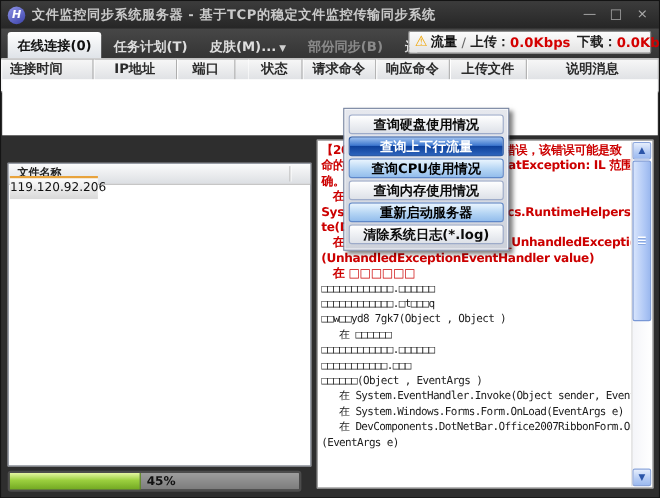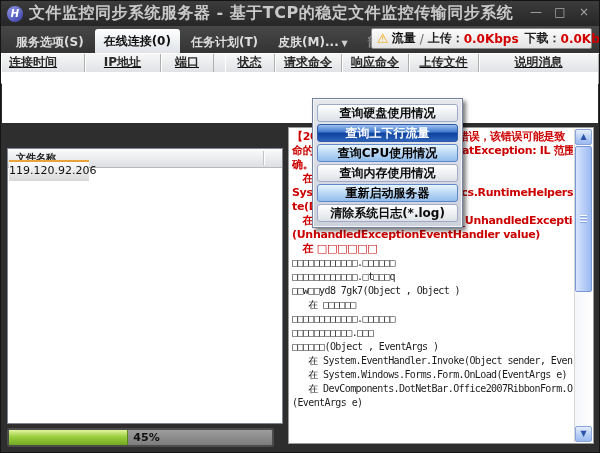--- a/index.html
+++ b/index.html
@@ -7,21 +7,21 @@
     position:relative;width:598px;height:451px;background:#2e2e2e;
     border:1px solid #141414;overflow:hidden;
     font-family:"DejaVu Sans",sans-serif;
   }
   
   .titlebar{position:absolute;left:0;top:0;width:100%;height:25px;
     background:linear-gradient(#3c3c3c,#262626);display:flex;align-items:center;}
   .app-icon{width:16px;height:16px;margin:0 6px 0 6px;border-radius:50%;
     background:linear-gradient(145deg,#8f94e8,#3a41a8);color:#fff;font-size:10px;
     font-weight:bold;display:flex;align-items:center;justify-content:center;font-style:italic;}
-  .title{color:#c9c9c9;font-size:16px;font-weight:bold;letter-spacing:.5px;white-space:nowrap;}
+  .title{color:#c9c9c9;font-size:12px;font-weight:bold;letter-spacing:.5px;white-space:nowrap;}
   .win-controls{position:absolute;right:8px;top:4px;display:flex;gap:10px;}
   .win-btn{color:#a8a8a8;font-size:12px;line-height:14px;width:14px;text-align:center;cursor:default;}
   
   .tabbar{position:absolute;left:0;top:25px;width:100%;height:27px;
     background:linear-gradient(#474747,#343434);display:flex;align-items:flex-end;padding-left:6px;box-sizing:border-box;}
   .tab{height:22px;line-height:22px;padding:0 9px;margin-right:2px;font-size:12px;
     font-weight:bold;color:#dedede;white-space:nowrap;}
   .tab.active{background:linear-gradient(#ffffff,#dfe3e8);color:#111;border-radius:3px 3px 0 0;height:24px;line-height:24px;}
   .tab.disabled{color:#8a8a8a;}
   .tab .caret{font-size:8px;color:#cfcfcf;}
@@ -30,21 +30,21 @@
     background:linear-gradient(#fcfcfc,#e3e3e3);border:1px solid #8d8d8d;border-radius:2px;
     display:flex;align-items:center;font-size:12px;padding-left:5px;box-sizing:border-box;white-space:nowrap;}
   .warn-icon{color:#f0a500;font-size:13px;margin-right:3px;line-height:1;}
   .traffic b{color:#111;}
   .traffic .sep{color:#666;margin:0 4px;}
   .traffic .lbl{color:#222;font-weight:bold;}
   .traffic .val{color:#d40000;font-weight:bold;margin-right:6px;}
   
   .grid-header{position:absolute;left:0;top:52px;width:100%;height:31px;
     background:linear-gradient(#f7f7f7,#d2d5da);border-top:1px solid #fff;border-bottom:1px solid #9a9a9a;
-    display:flex;box-sizing:border-box;text-decoration:underline;}
+    display:flex;box-sizing:border-box;}
   .th{font-size:12px;font-weight:bold;color:#2a2a2a;text-align:center;line-height:17px;
     border-right:1px solid #aeaeae;box-shadow:1px 0 0 #fff inset;white-space:nowrap;overflow:hidden;box-sizing:border-box;}
   .th:first-child{text-align:left;padding-left:8px;}
   .grid-body{position:absolute;left:1px;top:71px;width:596px;height:51px;background:#fff;}
   
   .ip-tab{position:absolute;left:8px;top:127px;width:80px;height:19px;z-index:2;
     background:linear-gradient(#fdfdfd,#d8d8d8);border-top:2px solid #e8a33d;
     font-size:11px;color:#111;text-align:center;line-height:18px;margin-top:32px;}
   .file-list{position:absolute;left:6px;top:147px;width:276px;height:276px;
     background:#fff;border:1px solid #808691;box-sizing:border-box;}
@@ -97,21 +97,20 @@
     <span class="app-icon">H</span>
     <span class="title">文件监控同步系统服务器 - 基于TCP的稳定文件监控传输同步系统</span>
     <div class="win-controls">
       <span class="win-btn">—</span>
       <span class="win-btn">□</span>
       <span class="win-btn">×</span>
     </div>
   </div>
 
   <div class="tabbar">
-      <div class="tab normal">服务选项(S)</div>
       <div class="tab active">在线连接(0)</div>
       <div class="tab normal">任务计划(T)</div>
       <div class="tab normal">皮肤(M)...<span class="caret"> ▼</span></div>
       <div class="tab disabled">部份同步(B)</div>
       <div class="tab normal">进</div>
     </div>
 
   <div class="traffic">
     <span class="warn-icon">⚠</span>
     <b>流量</b>

